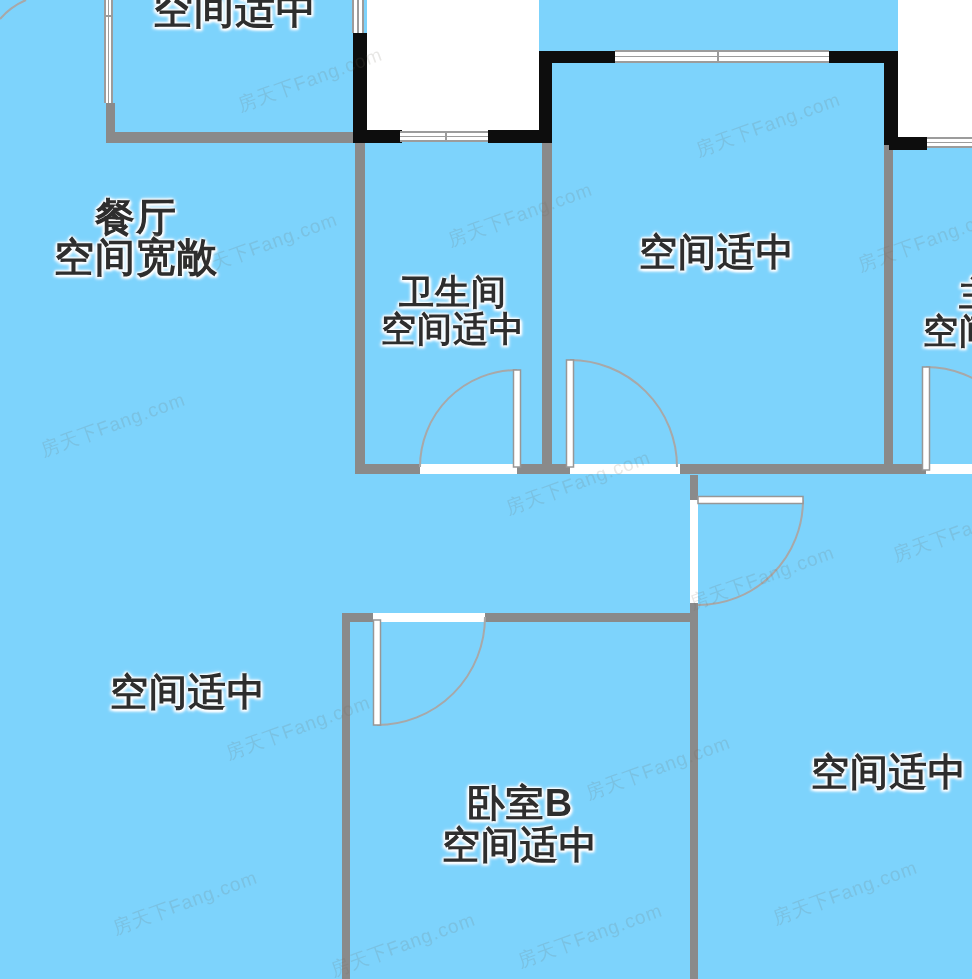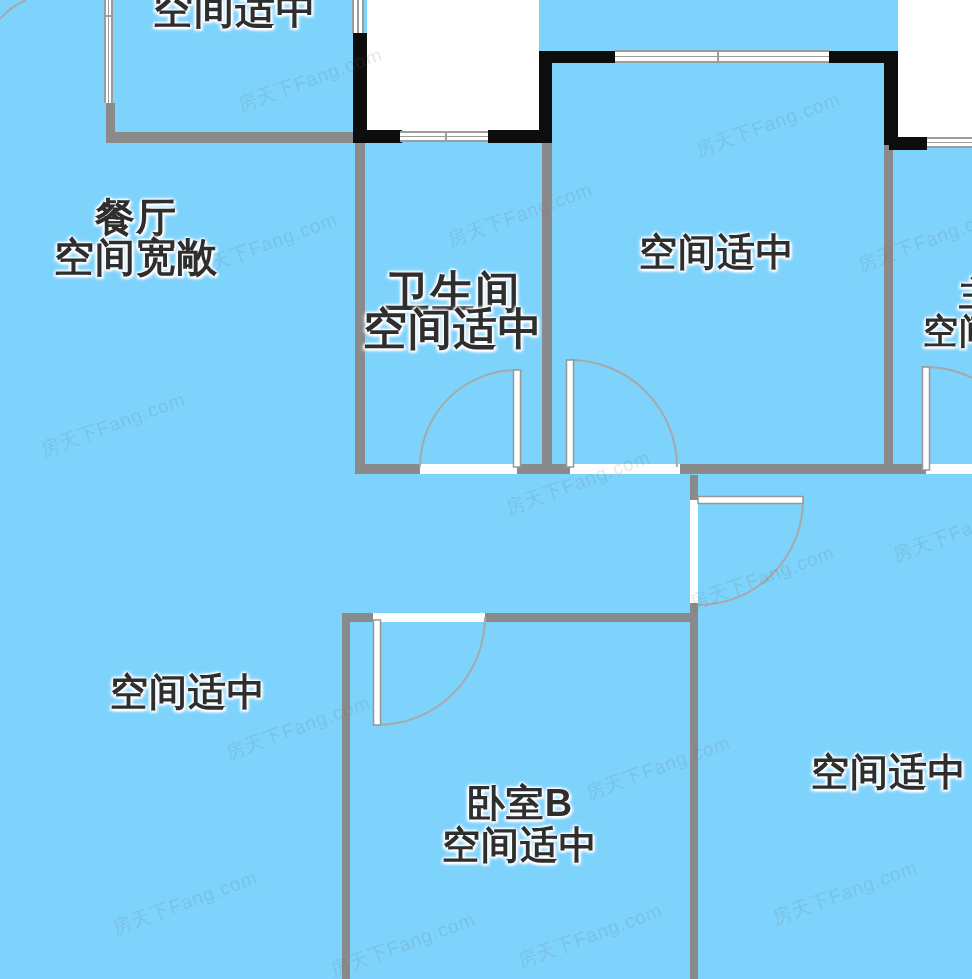--- a/index.html
+++ b/index.html
@@ -131,21 +131,21 @@
 
   <div class="label" style="left:235px;top:-12px;font-size:40px;line-height:42px;">
     <div>空间适中</div>
   </div>
 
   <div class="label" style="left:95px;top:197px;font-size:40px;line-height:40px;margin-left:41px;">
     <div>餐厅</div>
     <div>空间宽敞</div>
   </div>
 
-  <div class="label" style="left:453px;top:273px;font-size:44px;line-height:37px;text-align:center;">
+  <div class="label" style="left:453px;top:273px;font-size:35px;line-height:37px;text-align:center;">
     <div>卫生间</div>
     <div>空间适中</div>
   </div>
 
   <div class="label" style="left:717px;top:233px;font-size:38px;line-height:38px;">
     <div>空间适中</div>
   </div>
 
   <div class="label" style="left:995px;top:275px;font-size:35px;line-height:37px;">
     <div>主卫</div>

